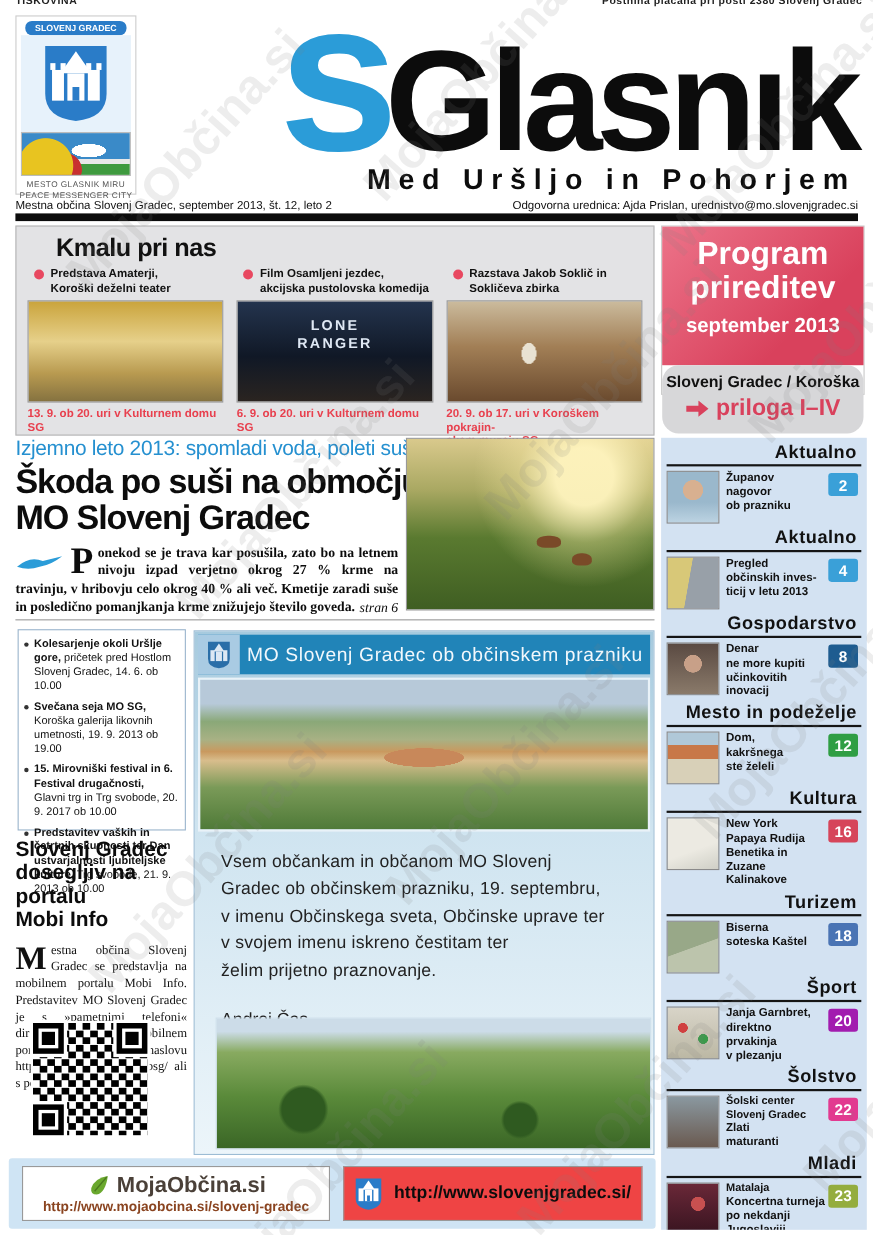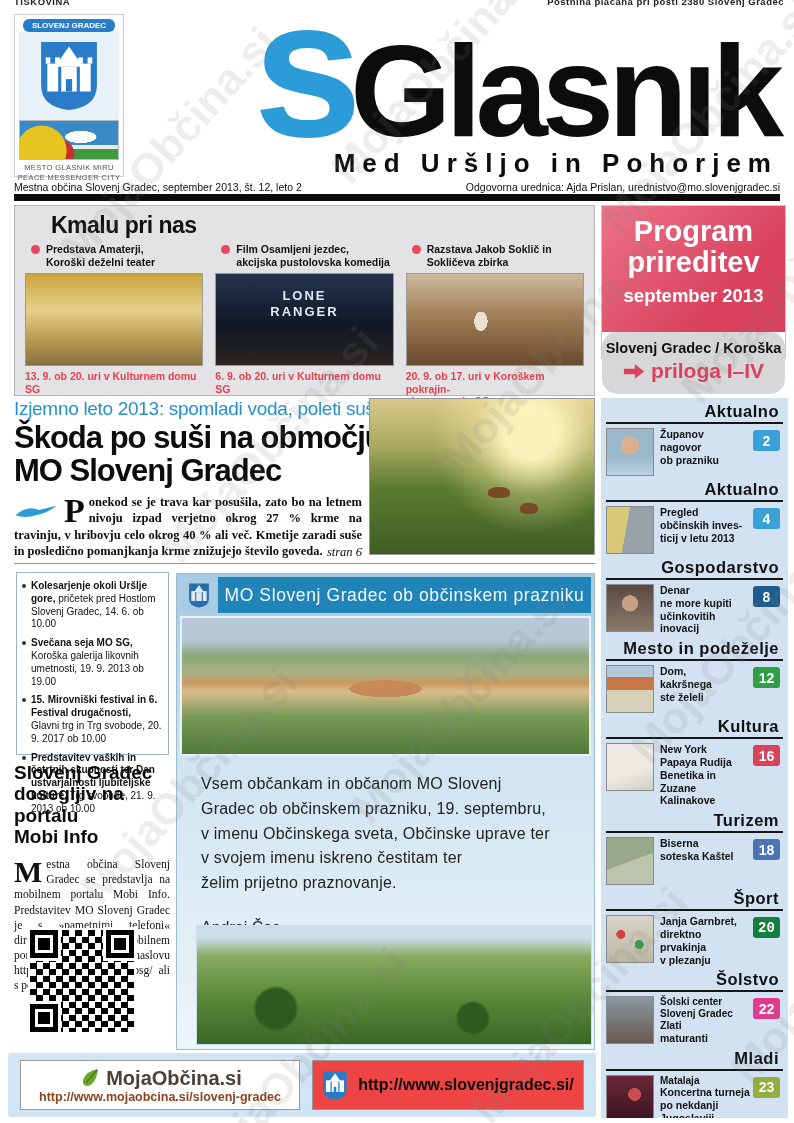--- a/index.html
+++ b/index.html
@@ -406,21 +406,21 @@
     <div class="sb-sec">
       <div class="sb-head">Šport</div>
       <div class="sb-row">
         <div class="thumb t6"></div>
         <div class="sb-mid">
             <div class="sb-text">Janja Garnbret,
 direktno
 prvakinja
 v plezanju</div>
           </div>
-        <div class="pg" style="background: #15803d; font-family: Liberation Mono, monospace;">20</div>
+        <div class="pg" style="background: #a21caf;">20</div>
       </div>
     </div>
 
     <div class="sb-sec">
       <div class="sb-head">Šolstvo</div>
       <div class="sb-row">
         <div class="thumb t7"></div>
         <div class="sb-mid">
           <div class="sb-pre">Šolski center
 Slovenj Gradec</div>

